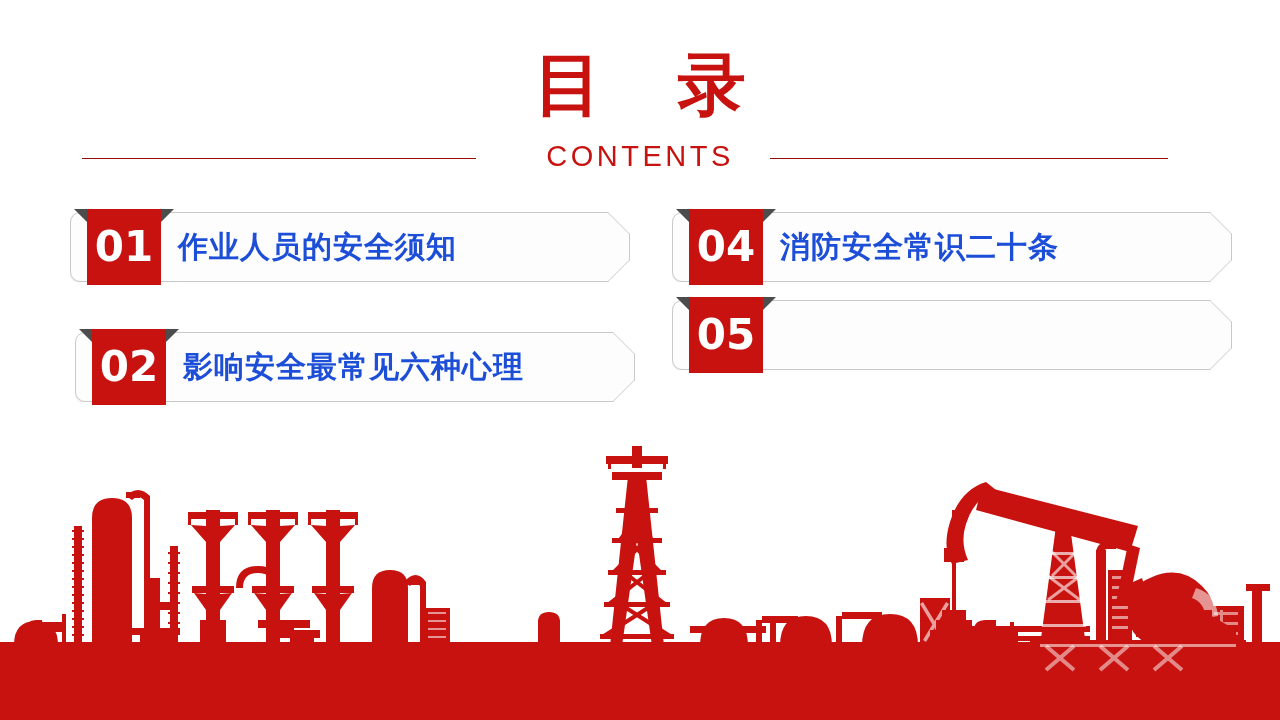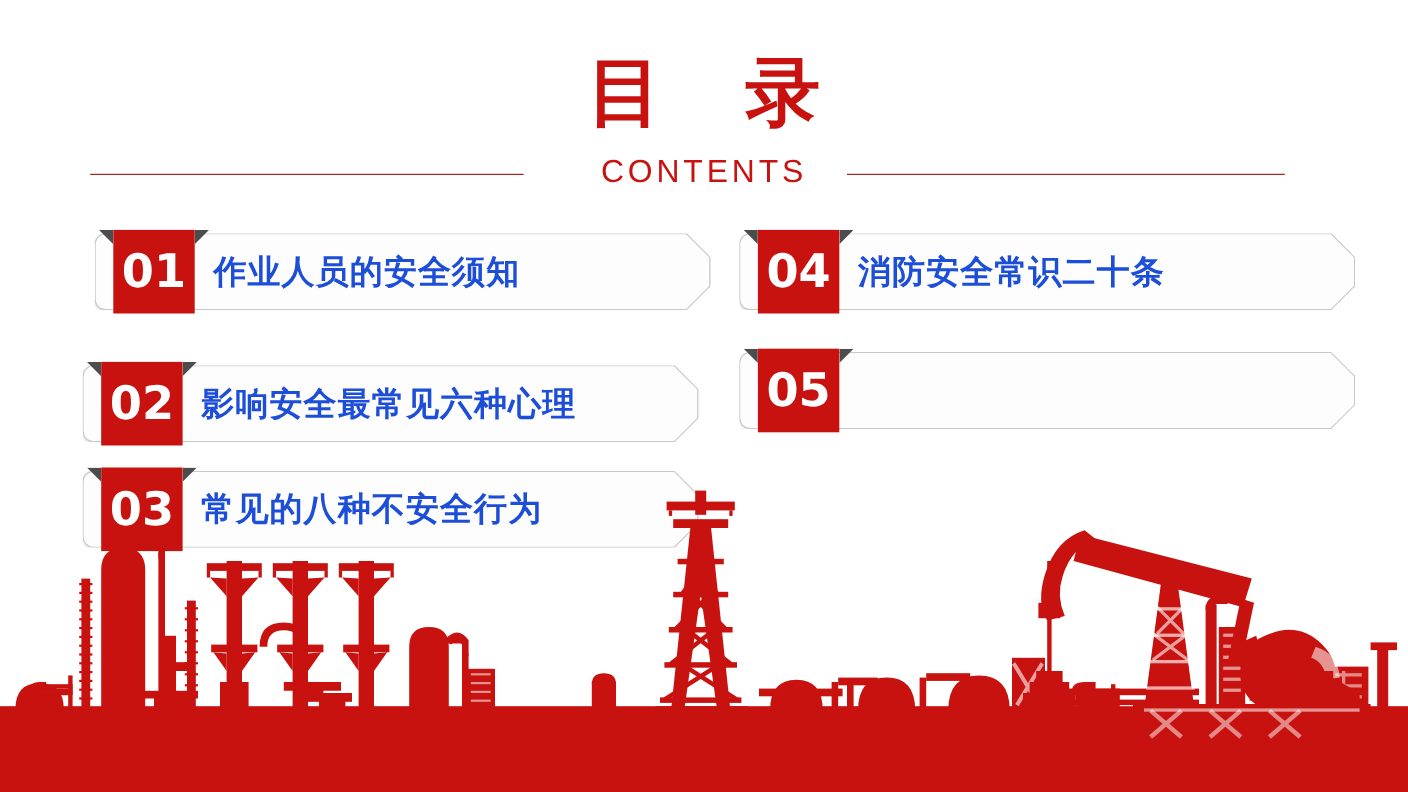--- a/index.html
+++ b/index.html
@@ -92,21 +92,21 @@
 
   <div class="header">
     <div class="title-cn">目  录</div>
     <div class="rule rule-left"></div>
     <div class="rule rule-right"></div>
     <div class="title-en">CONTENTS</div>
   </div>
 
   <div class="menu">
 
-    <div class="item" style="left:86px;top:212px;">
+    <div class="item" style="left:70px;top:212px;">
       <div class="card"></div>
       <div class="card-edge">
         <svg width="560" height="70" viewBox="0 0 560 70" fill="none">
           <path d="M538 0.5 L559.5 22 L559.5 48 L538 69.5" stroke="#C9C9C9" stroke-width="1" fill="none"></path>
         </svg>
       </div>
       <div class="tab-l"></div>
       <div class="tab-r"></div>
       <div class="badge">01</div>
       <div class="label">作业人员的安全须知</div>
@@ -118,47 +118,35 @@
         <svg width="560" height="70" viewBox="0 0 560 70" fill="none">
           <path d="M538 0.5 L559.5 22 L559.5 48 L538 69.5" stroke="#C9C9C9" stroke-width="1" fill="none"></path>
         </svg>
       </div>
       <div class="tab-l"></div>
       <div class="tab-r"></div>
       <div class="badge">02</div>
       <div class="label">影响安全最常见六种心理</div>
     </div>
 
-    <div class="item" style="left:75px;top:428px;">
-      <div class="card"></div>
-      <div class="card-edge">
-        <svg width="560" height="70" viewBox="0 0 560 70" fill="none">
-          <path d="M538 0.5 L559.5 22 L559.5 48 L538 69.5" stroke="#C9C9C9" stroke-width="1" fill="none"></path>
-        </svg>
-      </div>
-      <div class="tab-l"></div>
-      <div class="tab-r"></div>
-      <div class="badge">03</div>
-      <div class="label">常见的八种不安全行为</div>
-    </div>
 
     <div class="item" style="left:672px;top:212px;">
       <div class="card"></div>
       <div class="card-edge">
         <svg width="560" height="70" viewBox="0 0 560 70" fill="none">
           <path d="M538 0.5 L559.5 22 L559.5 48 L538 69.5" stroke="#C9C9C9" stroke-width="1" fill="none"></path>
         </svg>
       </div>
       <div class="tab-l"></div>
       <div class="tab-r"></div>
       <div class="badge">04</div>
       <div class="label">消防安全常识二十条</div>
     </div>
 
-    <div class="item" style="left:672px;top:320px;text-decoration:underline;">
+    <div class="item" style="left:672px;top:300px;text-decoration:underline;">
       <div class="card"></div>
       <div class="card-edge">
         <svg width="560" height="70" viewBox="0 0 560 70" fill="none">
           <path d="M538 0.5 L559.5 22 L559.5 48 L538 69.5" stroke="#C9C9C9" stroke-width="1" fill="none"></path>
         </svg>
       </div>
       <div class="tab-l"></div>
       <div class="tab-r"></div>
       <div class="badge">05</div>
     </div>

